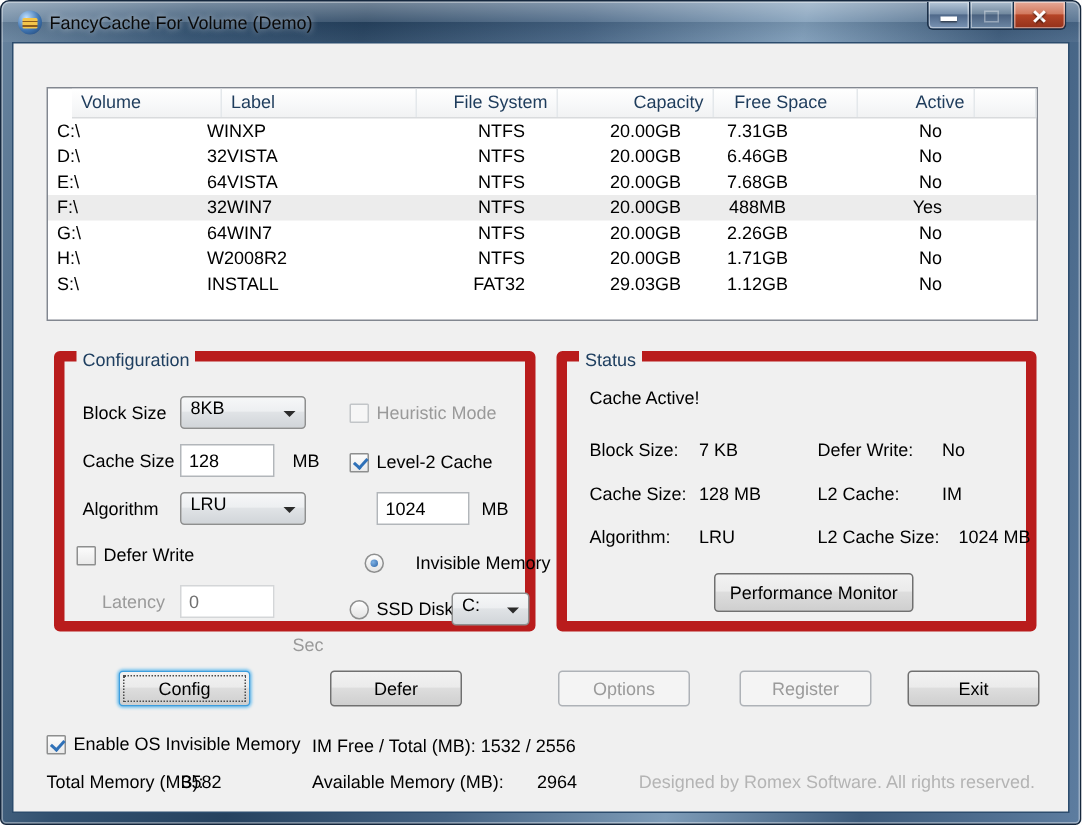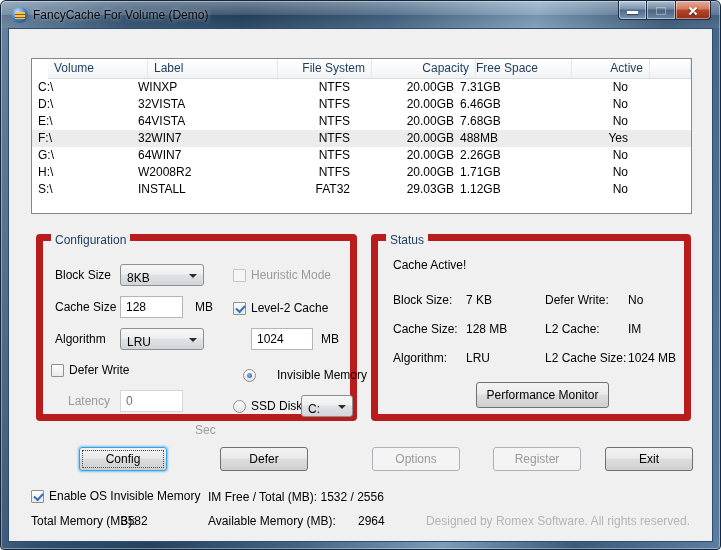--- a/index.html
+++ b/index.html
@@ -48,36 +48,36 @@
   .thead { display:flex; height:20px; line-height:19px; color:#1e3c5c;
     background:linear-gradient(#ffffff,#f7f8f9 60%,#f1f2f3); border-bottom:1px solid #d9dbdd;margin-left:16px; }
   .hcell { border-right:1px solid #e4e8eb; }
   .trow { display:flex; height:17px; line-height:17px; }
   .trow.selected { background:#ececec; }
   .tcell, .hcell { overflow:hidden; white-space:nowrap; }
   .col0 { width:100px; padding-left:6px; }
   .col1 { width:130px; padding-left:6px; }
   .col2 { width:94px;  text-align:right; padding-right:6px; }
   .col3 { width:104px; text-align:right; padding-right:6px; }
-  .col4 { width:96px;  text-align:left; padding-right:6px; }
+  .col4 { width:96px;  text-align:center; padding-right:6px; }
   .col5 { width:78px;  text-align:right; padding-right:6px; }
   .colf { flex:1; }
 
   
   .group { position:absolute; border:7px solid #b91c1c; border-radius:4px; }
   .group-label { position:absolute; top:-8px; left:8px; background:#f0f0f0; padding:0 4px; color:#1f3f60; line-height:14px; }
   .g-config { left:27px; top:205px; width:321px; height:187px; }
   .g-status { left:362px; top:205px; width:320px; height:187px; }
 
   .flabel { position:absolute; height:22px; display:flex; align-items:center; white-space:nowrap; }
   .flabel.gray { color:#9a9a9a; }
 
   .combo { position:absolute; height:22px; border:1px solid #8e8f8f; border-radius:3px;
     background:linear-gradient(#f6f7f8,#edeff1 45%,#e0e3e6 50%,#d1d5d9);
-    display:flex; align-items:flex-end; padding:0 18px 0 6px; }
+    display:flex; align-items:flex-start; padding:0 18px 0 6px; }
   .combo .arrow { position:absolute; right:6px; top:9px; width:0; height:0;
     border-left:4px solid transparent; border-right:4px solid transparent; border-top:4px solid #2b2b2b; }
 
   .textbox { position:absolute; height:22px; background:#fff; border:1px solid #b2b6ba;
     display:flex; align-items:center; padding:0 5px; }
   .textbox.disabled { border-color:#d4d6d8; color:#707070; }
 
   .check-row, .radio-row { position:absolute; display:flex; align-items:center; gap:5px; height:14px; white-space:nowrap; }
   .checkbox { width:13px; height:13px; border:1px solid #8e8f8f; border-radius:1px;
     background:linear-gradient(#fcfcfc,#eaeaea); position:relative; flex:0 0 13px; }
@@ -276,21 +276,21 @@
       <div class="s-val" style="left:250px; top:52px;">No</div>
 
       <div class="s-lab" style="left:15px; top:81px;">Cache Size:</div>
       <div class="s-val" style="left:88px; top:81px;">128 MB</div>
       <div class="s-lab" style="left:167px; top:81px;">L2 Cache:</div>
       <div class="s-val" style="left:250px; top:81px;">IM</div>
 
       <div class="s-lab" style="left:15px; top:110px;">Algorithm:</div>
       <div class="s-val" style="left:88px; top:110px;">LRU</div>
       <div class="s-lab" style="left:167px; top:110px;">L2 Cache Size:</div>
-      <div class="s-val" style="left:250px; top:110px;">1024 MB</div>
+      <div class="s-val" style="left:261px; top:110px;">1024 MB</div>
 
       <div class="btn btn-perf">Performance Monitor</div>
     </div>
 
     <div class="btn focused" style="left:70px;  top:418px; width:88px;">Config</div>
     <div class="btn" style="left:211px; top:418px; width:88px;">Defer</div>
     <div class="btn disabled" style="left:363px; top:418px; width:88px;">Options</div>
     <div class="btn disabled" style="left:484px; top:418px; width:88px;">Register</div>
     <div class="btn" style="left:596px; top:418px; width:88px;">Exit</div>
 

